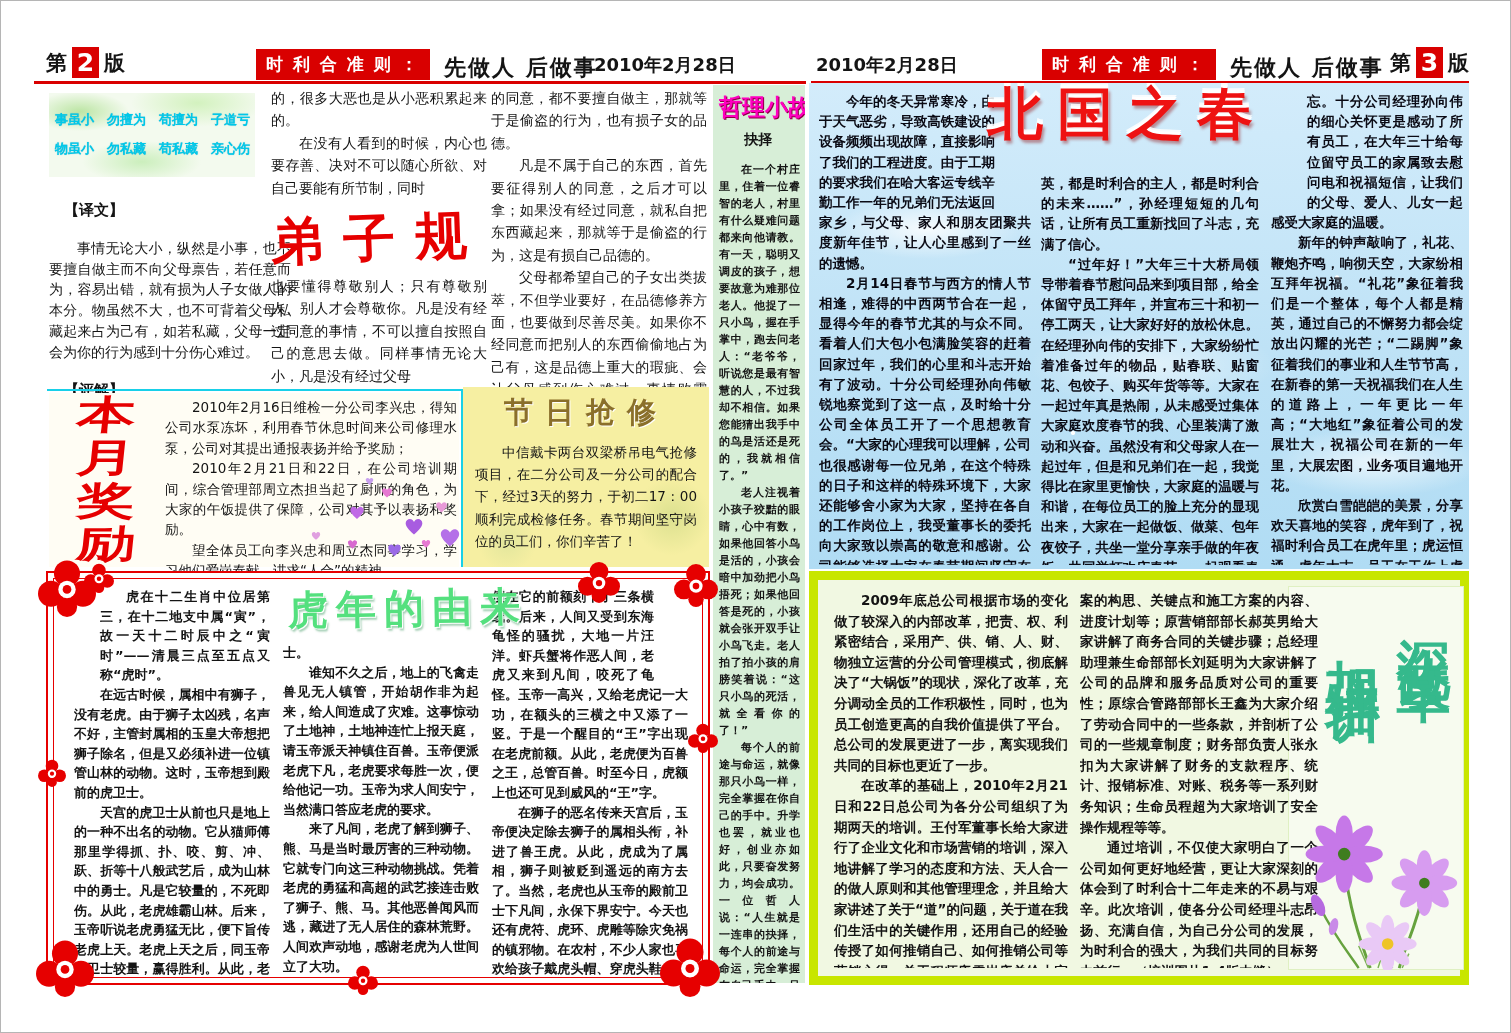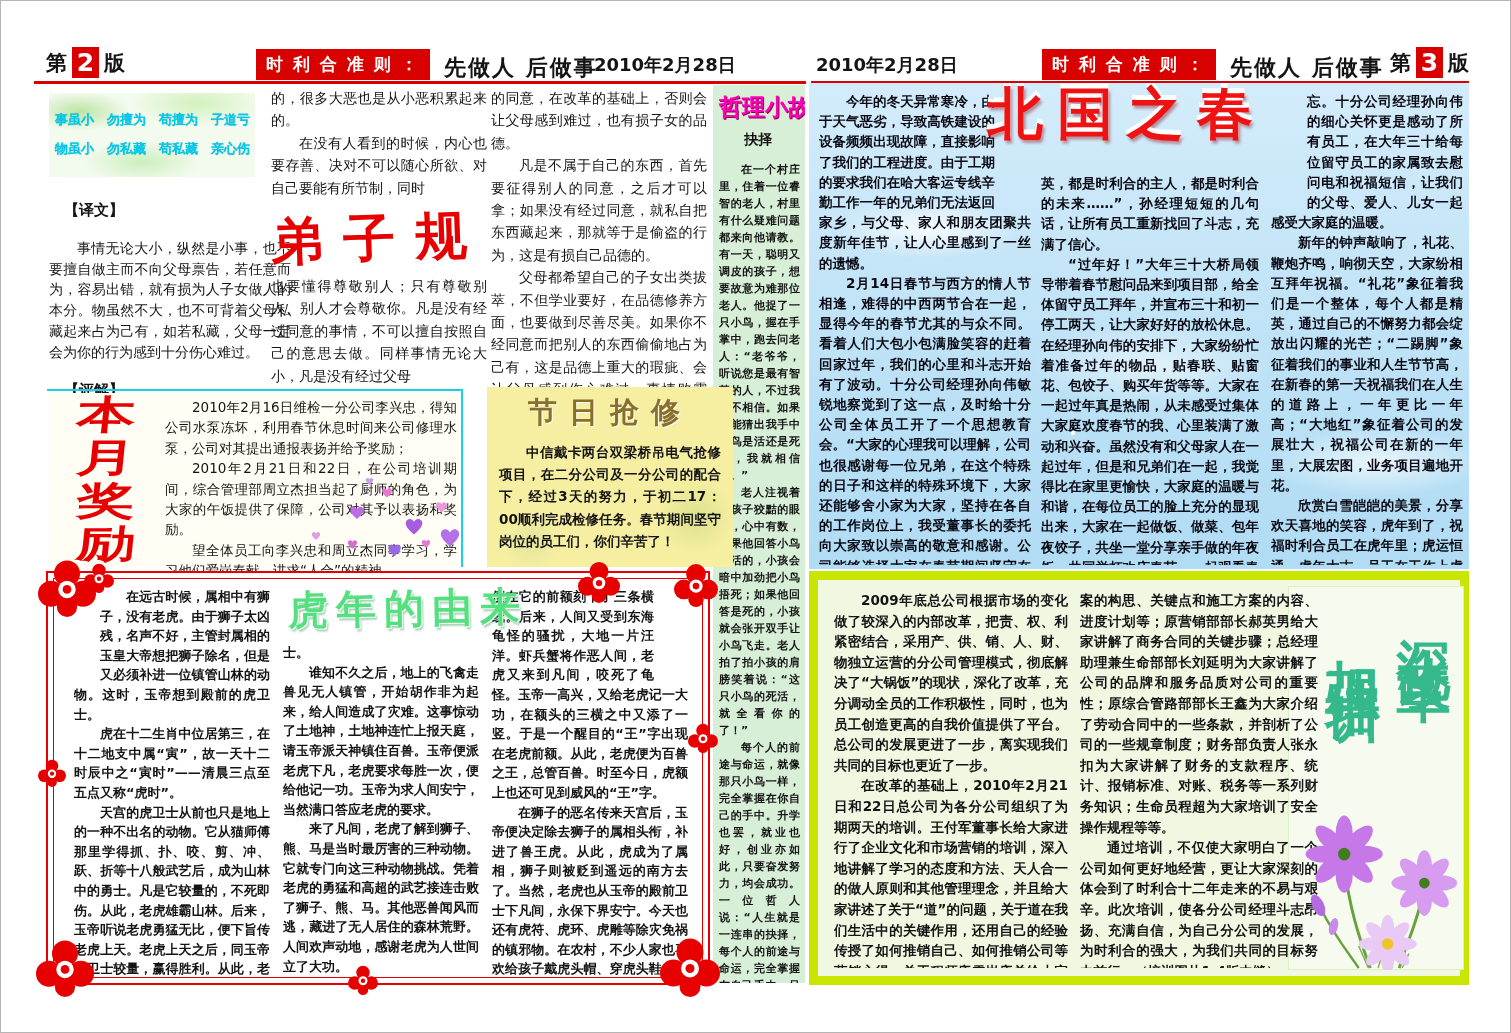--- a/index.html
+++ b/index.html
@@ -62,24 +62,24 @@
   .heart{position:absolute;line-height:0;}
   .heart svg{display:block;}
   #cyh{position:absolute;left:46px;top:388px;width:414px;height:2px;background:#18d0e8;}
   #cyv{position:absolute;left:460px;top:388px;width:2px;height:178px;background:#18d0e8;}
 
   
   #holiday{position:absolute;left:462px;top:386px;width:246px;height:180px;padding:4px 12px;
     background:
       radial-gradient(circle 55px at 85% 72%, rgba(215,222,140,.85), transparent 70%),
       radial-gradient(circle 42px at 18% 86%, rgba(222,228,155,.8), transparent 70%),
-      linear-gradient(#f6efa2,#f6efa2); margin-left: 24px;}
+      linear-gradient(#f6efa2,#f6efa2);}
   #holiday .ht{font-size:29px;font-weight:bold;color:#8a6f2a;text-align:center;letter-spacing:12px;
                text-shadow:1px 1px 0 #fff;margin:2px 0 8px;white-space:nowrap;}
-  #holiday p{font-size:13.5px;line-height:22.2px;font-weight:700;text-align:justify;}
+  #holiday p{font-size:13.5px;line-height:22.2px;font-weight:400;text-align:justify;}
 
   
   #tiger{position:absolute;left:45px;top:570px;width:664px;height:414px;border:2px solid #e60000;background:#fff;}
   #tiger .inner{position:absolute;inset:5px;border:1px solid #e60000;}
   #tiger .ttl{position:absolute;left:240px;top:8px;font-size:40px;font-weight:bold;color:#54e07e;
               letter-spacing:8px;z-index:3;transform:rotate(-1deg);white-space:nowrap;
               text-shadow:1px 1px 0 #fff,2px 3px 2px rgba(0,120,50,.35);}
   #tiger .cols{position:absolute;left:26px;right:20px;top:14px;bottom:8px;display:flex;gap:13px;
                overflow:hidden;z-index:2;}
   .tcol{width:198px;font-size:13px;line-height:19.6px;font-weight:600;text-align:justify;}
@@ -155,21 +155,21 @@
   </div>
 
   <div id="p2c2">
     <p class="jt">的，很多大恶也是从小恶积累起来的。</p>
     <p class="ind jt">在没有人看到的时候，内心也要存善、决对不可以随心所欲、对自己要能有所节制，同时</p>
     <div id="dizigui">弟子规</div>
     <p class="jt">也要懂得尊敬别人；只有尊敬别人、别人才会尊敬你。凡是没有经过同意的事情，不可以擅自按照自己的意思去做。同样事情无论大小，凡是没有经过父母</p>
   </div>
 
   <div id="p2c3">
-    <p class="jt">的同意，在改革的基础上，否则会让父母感到难过，也有损子女的品德。</p>
+    <p class="jt">的同意，都不要擅自做主，那就等于是偷盗的行为，也有损子女的品德。</p>
     <p class="ind jt">凡是不属于自己的东西，首先要征得别人的同意，之后才可以拿；如果没有经过同意，就私自把东西藏起来，那就等于是偷盗的行为，这是有损自己品德的。</p>
     <p class="ind jt">父母都希望自己的子女出类拔萃，不但学业要好，在品德修养方面，也要做到尽善尽美。如果你不经同意而把别人的东西偷偷地占为己有，这是品德上重大的瑕疵、会让父母感到伤心难过；事情败露后，因为小偷的名声让父母蒙羞，这是大不孝。</p>
   </div>
 
   <div id="phil">
     <div class="pt">哲理小故事</div>
     <div class="sub">抉择</div>
     <p class="ind">在一个村庄里，住着一位睿智的老人，村里有什么疑难问题都来向他请教。有一天，聪明又调皮的孩子，想要故意为难那位老人。他捉了一只小鸟，握在手掌中，跑去问老人：“老爷爷，听说您是最有智慧的人，不过我却不相信。如果您能猜出我手中的鸟是活还是死的，我就相信了。”</p>
     <p class="ind">老人注视着小孩子狡黠的眼睛，心中有数，如果他回答小鸟是活的，小孩会暗中加劲把小鸟捂死；如果他回答是死的，小孩就会张开双手让小鸟飞走。老人拍了拍小孩的肩膀笑着说：“这只小鸟的死活，就全看你的了！”</p>
     <p class="ind">每个人的前途与命运，就像那只小鸟一样，完全掌握在你自己的手中。升学也罢，就业也好，创业亦如此，只要奋发努力，均会成功。一位哲人说：“人生就是一连串的抉择，每个人的前途与命运，完全掌握在自己手中，只要努力，终会有成。”</p>
@@ -336,22 +336,22 @@
             <circle cx="31" cy="24" r="9"></circle>
             <circle cx="20" cy="33" r="7"></circle>
             <circle cx="20" cy="21" r="6" fill="#fff"></circle>
             <circle cx="20" cy="21" r="3"></circle>
           </g>
         </svg></span>
     <div class="ttl">虎年的由来</div>
     <div class="cols">
       <div class="tcol">
         <span class="sp-l"></span>
+        <p class="ind">虎在十二生肖中位居第三，在十二地支中属“寅”，故一天十二时辰中之“寅时”——清晨三点至五点又称“虎时”。</p>
         <p class="ind">在远古时候，属相中有狮子，没有老虎。由于狮子太凶残，名声不好，主管封属相的玉皇大帝想把狮子除名，但是又必须补进一位镇管山林的动物。这时，玉帝想到殿前的虎卫士。</p>
-        <p class="ind">虎在十二生肖中位居第三，在十二地支中属“寅”，故一天十二时辰中之“寅时”——清晨三点至五点又称“虎时”。</p>
         <p class="ind">天宫的虎卫士从前也只是地上的一种不出名的动物。它从猫师傅那里学得抓、扑、咬、剪、冲、跃、折等十八般武艺后，成为山林中的勇士。凡是它较量的，不死即伤。从此，老虎雄霸山林。后来，玉帝听说老虎勇猛无比，便下旨传老虎上天。老虎上天之后，同玉帝的卫士较量，赢得胜利。从此，老虎便成了天宫的殿前卫</p>
       </div>
       <div class="tcol mid">
         <p>士。</p>
         <p class="ind">谁知不久之后，地上的飞禽走兽见无人镇管，开始胡作非为起来，给人间造成了灾难。这事惊动了土地神，土地神连忙上报天庭，请玉帝派天神镇住百兽。玉帝便派老虎下凡，老虎要求每胜一次，便给他记一功。玉帝为求人间安宁，当然满口答应老虎的要求。</p>
         <p class="ind">来了凡间，老虎了解到狮子、熊、马是当时最厉害的三种动物。它就专门向这三种动物挑战。凭着老虎的勇猛和高超的武艺接连击败了狮子、熊、马。其他恶兽闻风而逃，藏进了无人居住的森林荒野。人间欢声动地，感谢老虎为人世间立了大功。</p>
 
       </div>
       <div class="tcol">
         <span class="sp-r"></span>

